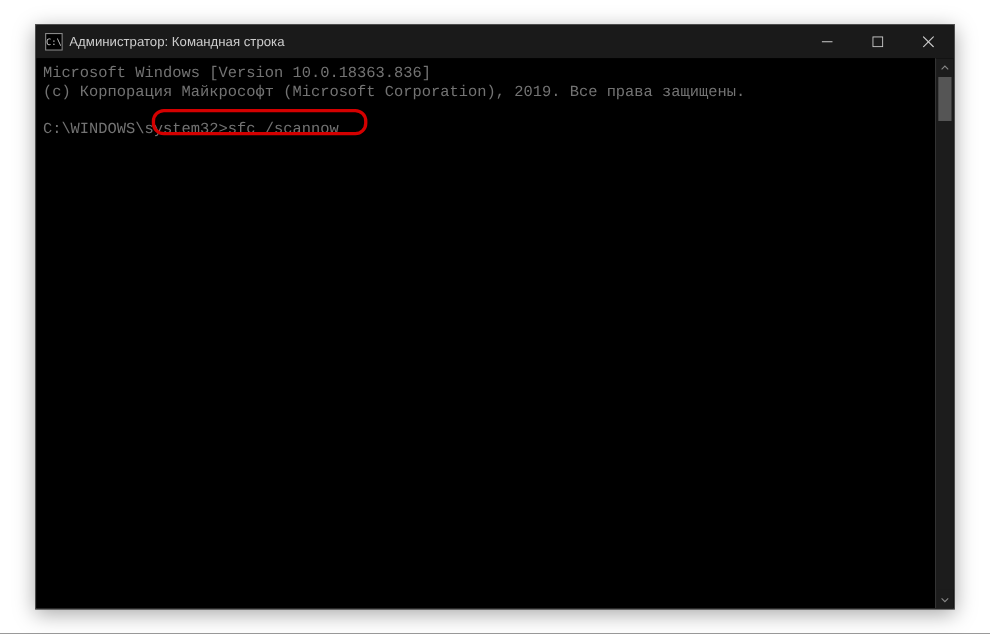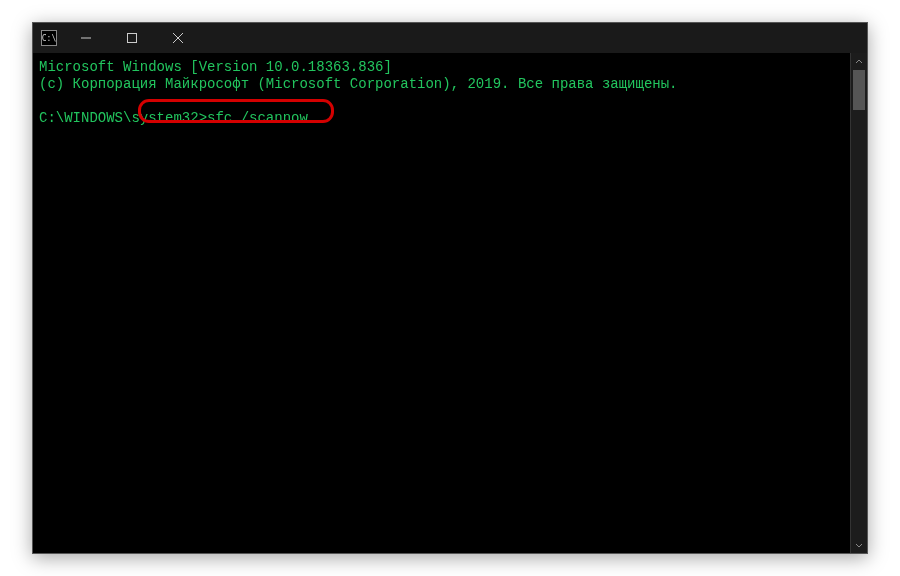--- a/index.html
+++ b/index.html
@@ -75,21 +75,21 @@
       position: relative;
       display: flex;
       background: #000;
     }
     .console {
       flex: 1;
       padding: 6px 8px 6px 6px;
       font-family: Consolas, "Courier New", monospace;
       font-size: 14px;
       line-height: 17px;
-      color: #22c55e;
+      color: #737373;
       white-space: pre;
       position: relative;
       overflow: hidden;
     }
     .scrollbar {
       width: 17px;
       background: #1c1c1c;
       position: relative;
       display: flex;
       flex-direction: column;
@@ -133,20 +133,21 @@
       vertical-align: -1px;
       margin-left: 0px;
     }
   </style>
 </head>
 <body>
 
 <div class="window">
   <div class="titlebar">
     <div class="titlebar-icon">C:\</div>
+    <div class="titlebar-title">Администратор: Командная строка</div>
     <div class="titlebar-controls">
       <div class="titlebar-btn">
         <svg viewBox="0 0 10 10">
             <line x1="0" y1="5" x2="10" y2="5" stroke="currentColor" stroke-width="1"></line>
           </svg>
       </div>
       <div class="titlebar-btn">
         <svg viewBox="0 0 10 10">
             <rect x="0.5" y="0.5" width="9" height="9" fill="none" stroke="currentColor" stroke-width="1"></rect>
           </svg>

